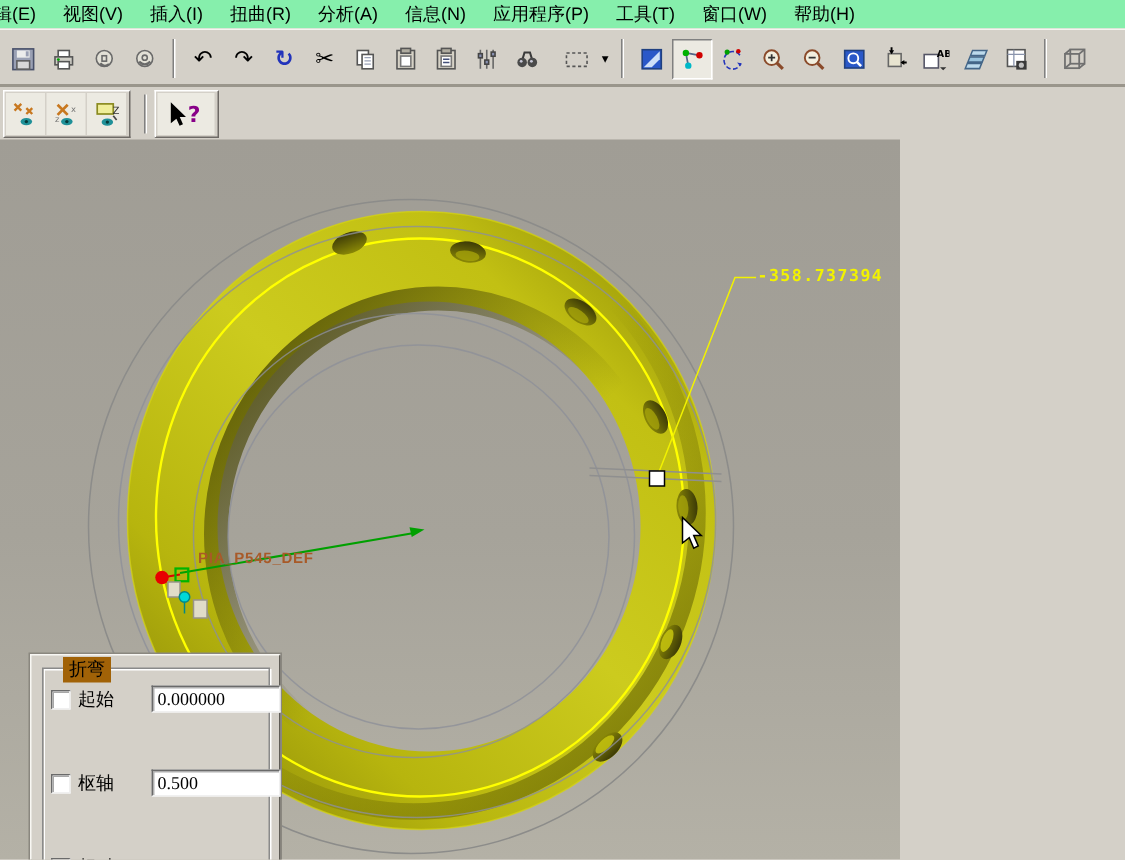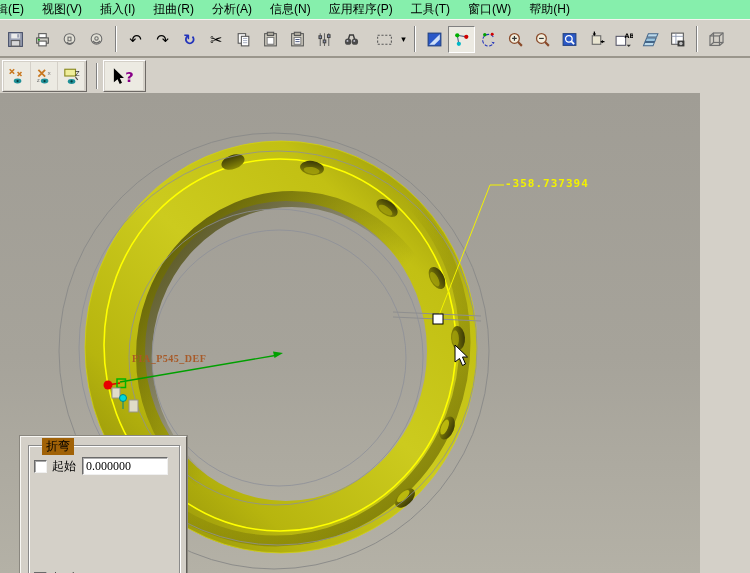--- a/index.html
+++ b/index.html
@@ -18,38 +18,38 @@
   .toolbar2 { height:35px; padding:2px 2px; }
   .tbtn { width:27px; height:27px; display:flex; align-items:center; justify-content:center; flex:0 0 auto; }
   .tbtn svg { display:block; }
   .tbtn .glyph { font-size:15px; line-height:15px; }
   .sep { width:2px; height:26px; border-left:1px solid #808080; border-right:1px solid #ffffff; margin:0 5px; flex:0 0 auto; }
   .pressed { background:#eceae2; border:1px solid; border-color:#808080 #ffffff #ffffff #808080; }
   .caret-cell { width:11px; height:27px; display:flex; align-items:center; justify-content:center; font-size:9px; }
   .panel2 { display:flex; border:1px solid; border-color:#ffffff #6e6a66 #6e6a66 #ffffff; padding:1px; margin-right:4px; background:#d4d0c8; }
   .tbtn2 { width:26px; height:28px; display:flex; align-items:center; justify-content:center; background:#eceae2; margin-right:1px; }
   
-  .viewport { position:absolute; left:0; top:93px; width:700px; height:480px;
+  .viewport { position:absolute; left:0; top:93px; width:600px; height:480px;
     background:linear-gradient(180deg,#a09d95 0%,#a6a39a 55%,#b4b1a6 100%); }
   .viewport svg { position:absolute; left:0; top:0; }
   .dim-label { position:absolute; left:505px; top:84px; font-family:"DejaVu Sans Mono",monospace;
     font-size:11px; font-weight:bold; letter-spacing:1px; }
-  .csys-label { position:absolute; left:132px; top:260px; font-family:Liberation Serif, serif;
+  .csys-label { position:absolute; left:132px; top:274px; font-family:Liberation Sans, sans-serif;
     font-size:10px; font-weight:bold; letter-spacing:0.5px;text-align:center; }
   
   .dialog { position:absolute; left:20px; top:436px; width:167px; height:170px;
     background:#d4d0c8; border:1px solid; border-color:#f8f7f3 #5f5c56 #5f5c56 #f8f7f3;
     box-shadow:0 0 0 1px #8a877f; }
   .groupbox { position:absolute; left:7px; top:8px; width:152px; height:180px;
     border:1px solid #8a8a8a; box-shadow:inset 1px 1px 0 #ffffff, 1px 1px 0 #ffffff; }
   .group-title { position:absolute; top:-8px; left:13px; background:#a16207; padding:0 4px; }
   .drow { position:absolute; left:5px; display:flex; align-items:center; height:20px; }
   .cb { width:13px; height:13px; background:#ffffff; border:1px solid; flex:0 0 auto;
     border-color:#6a6a6a #f0f0f0 #f0f0f0 #6a6a6a; box-shadow:inset 1px 1px 0 #a8a8a8; }
-  .dlabel { width:29px; margin:0 1px 0 5px; white-space:nowrap; }
+  .dlabel { width:29px; margin:0 20px 0 5px; white-space:nowrap; }
   .dinput { width:86px; height:18px; background:#ffffff; border:1px solid;
     border-color:#6a6a6a #f0f0f0 #f0f0f0 #6a6a6a; box-shadow:inset 1px 1px 0 #b0b0b0;
     font-family:Liberation Serif, serif; font-size:12px; padding:0 3px; }
 </style>
 </head>
 <body>
 
 <div class="menubar">
   <span class="menu-item">辑(E)</span>
   <span class="menu-item">视图(V)</span>
@@ -381,18 +381,23 @@
 
 <div class="dialog">
   <div class="groupbox">
     <span class="group-title">折弯</span>
 
     <div class="drow" style="top:10px">
       <span class="cb"></span>
       <span class="dlabel">起始</span>
       <input class="dinput" value="0.000000" style="">
     </div>
+    <div class="drow" style="top:66px">
+      <span class="cb"></span>
+      <span class="dlabel">枢轴</span>
+      <input class="dinput" value="0.500" style="">
+    </div>
     <div class="drow" style="top:122px">
       <span class="cb"></span>
       <span class="dlabel">相对</span>
     </div>
   </div>
 </div>
 
 </body></html>

